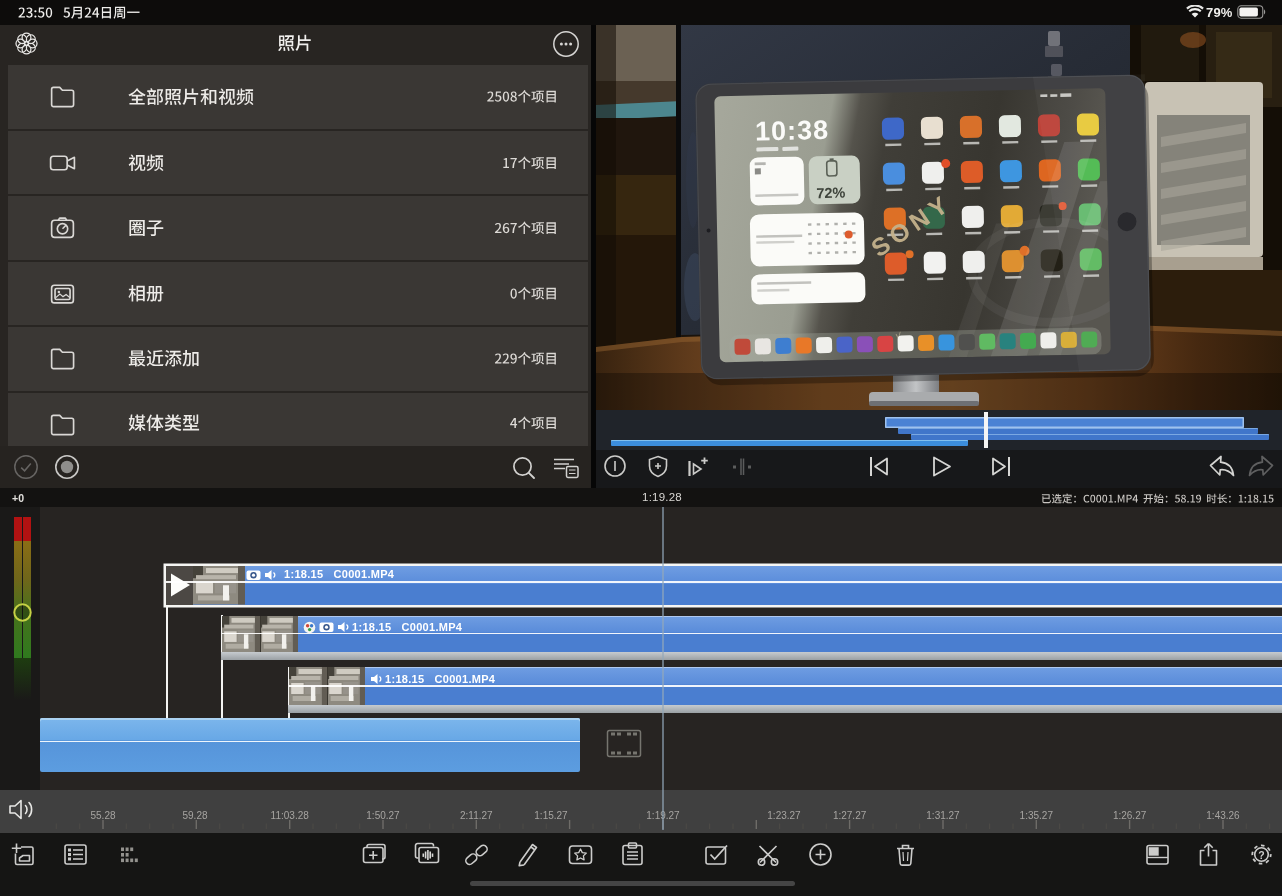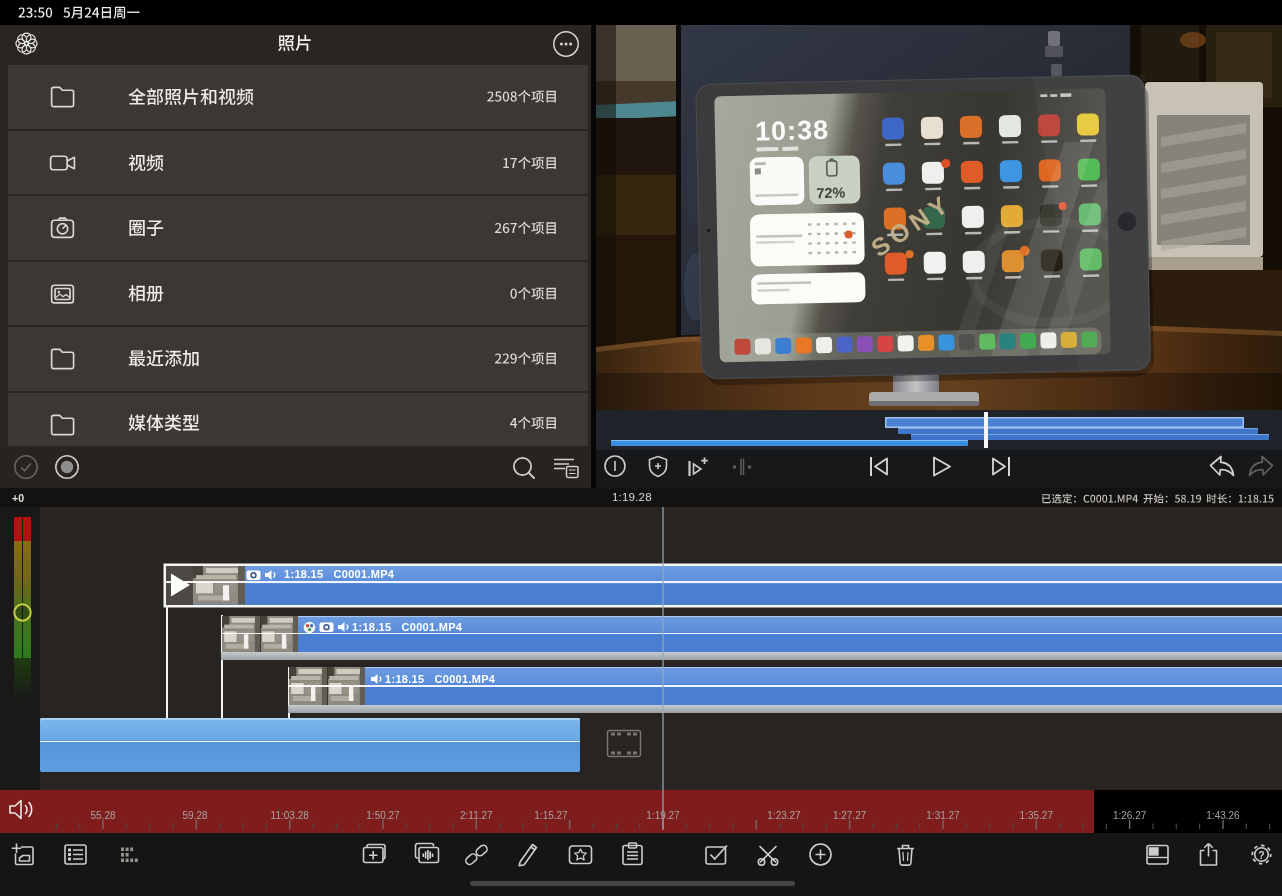--- a/index.html
+++ b/index.html
@@ -11,38 +11,51 @@
 #panel{left:0;top:25px;width:591px;height:463px;background:#282522}
 .row{position:absolute;left:8px;width:580px;background:#3a3734}
 #paneltools{left:0;top:421px;width:591px;height:42px;background:#262320}
 #divider{left:591px;top:25px;width:5px;height:463px;background:#060606}
 
 #scrub{left:596px;top:410px;width:686px;height:40px;background:#20242a}
 .sbar{position:absolute;border-radius:1px}
 #transport{left:596px;top:450px;width:686px;height:38px;background:#17181a}
 
 #tlhead{left:0;top:488px;width:1282px;height:19px;background:#131211}
-#tlhead .cur{position:absolute;left:612px;top:3px;width:100px;font-size:11.5px;color:#d8d6d3;letter-spacing:.2px}
+#tlhead .cur{position:absolute;left:612px;top:3px;width:100px;text-align:center;font-size:11.5px;color:#d8d6d3;letter-spacing:.2px}
 #tlhead .plus{position:absolute;left:12px;top:4px;font-size:10.5px;color:#e2e0dd;font-weight:700}
 
 #timeline{left:0;top:507px;width:1282px;height:283px;background:#272422}
 #meter{left:0;top:507px;width:40px;height:283px;background:#1a1918}
-#ruler{left:0;top:790px;width:1094px;height:43px;background:#7f1d1d}
+#ruler{left:0;top:790px;width:1282px;height:43px;background:#404040}
 #toolbar{left:0;top:833px;width:1282px;height:63px;background:#151514}
 .rlabel{position:absolute;top:19.5px;width:60px;margin-left:-30px;text-align:center;font-size:10px;color:#a6a4a1}
 .clip{position:absolute;overflow:hidden}
 .cliptext{position:absolute;font-size:11px;font-weight:700;color:#fff;letter-spacing:.3px;white-space:nowrap}
 .vline{position:absolute;width:2px;background:#f4f4f2}
 #homebar{left:470px;top:881px;width:325px;height:5px;background:#454545;border-radius:3px}
 .icon{position:absolute}
 .dimic{opacity:.38}
 svg{display:block}
 </style></head>
 <body>
 <div id="app">
+  <div class="abs" id="statusbar">
+    <svg class="icon" style="left:1186px;top:5px" width="18" height="14" viewBox="0 0 18 14">
+        <path d="M9 12.6 L5.6 8.9 C7.4 7.2 10.6 7.2 12.4 8.9 Z" fill="#f0f0ee"></path>
+        <path d="M3.2 6.3 C6.4 3.4 11.6 3.4 14.8 6.3" stroke="#f0f0ee" stroke-width="2.1" fill="none"></path>
+        <path d="M.9 3.6 C5.4-.5 12.6-.5 17.1 3.6" stroke="#f0f0ee" stroke-width="2.1" fill="none" opacity=".95"></path>
+      </svg>
+    <div class="abs" style="left:1206px;top:4.5px;font-size:13px;font-weight:700;color:#f0efec;letter-spacing:.2px">79%</div>
+    <svg class="icon" style="left:1237px;top:5px" width="30" height="14" viewBox="0 0 30 14">
+        <rect x=".8" y=".8" width="25" height="12.4" rx="3.4" fill="none" stroke="#9b9a98" stroke-width="1.1"></rect>
+        <rect x="2.4" y="2.4" width="18.5" height="9.2" rx="1.8" fill="#f4f3f1"></rect>
+        <path d="M27 4.6 C28.6 5.1 28.6 8.9 27 9.4 Z" fill="#9b9a98"></path>
+      </svg>
+  </div>
 
   <div class="abs" id="panel">
 
     <svg class="icon" style="left:14px;top:6px" width="25" height="25" viewBox="0 0 25 25">
         <ellipse cx="12.50" cy="6.40" rx="4.4" ry="4.4" fill="none" stroke="#e9e8e6" stroke-width="1.25" transform="rotate(0 12.50 6.40)"></ellipse>
         <ellipse cx="16.81" cy="8.19" rx="4.4" ry="4.4" fill="none" stroke="#e9e8e6" stroke-width="1.25" transform="rotate(45 16.81 8.19)"></ellipse>
         <ellipse cx="18.60" cy="12.50" rx="4.4" ry="4.4" fill="none" stroke="#e9e8e6" stroke-width="1.25" transform="rotate(90 18.60 12.50)"></ellipse>
         <ellipse cx="16.81" cy="16.81" rx="4.4" ry="4.4" fill="none" stroke="#e9e8e6" stroke-width="1.25" transform="rotate(135 16.81 16.81)"></ellipse>
         <ellipse cx="12.50" cy="18.60" rx="4.4" ry="4.4" fill="none" stroke="#e9e8e6" stroke-width="1.25" transform="rotate(180 12.50 18.60)"></ellipse>
         <ellipse cx="8.19" cy="16.81" rx="4.4" ry="4.4" fill="none" stroke="#e9e8e6" stroke-width="1.25" transform="rotate(225 8.19 16.81)"></ellipse>

